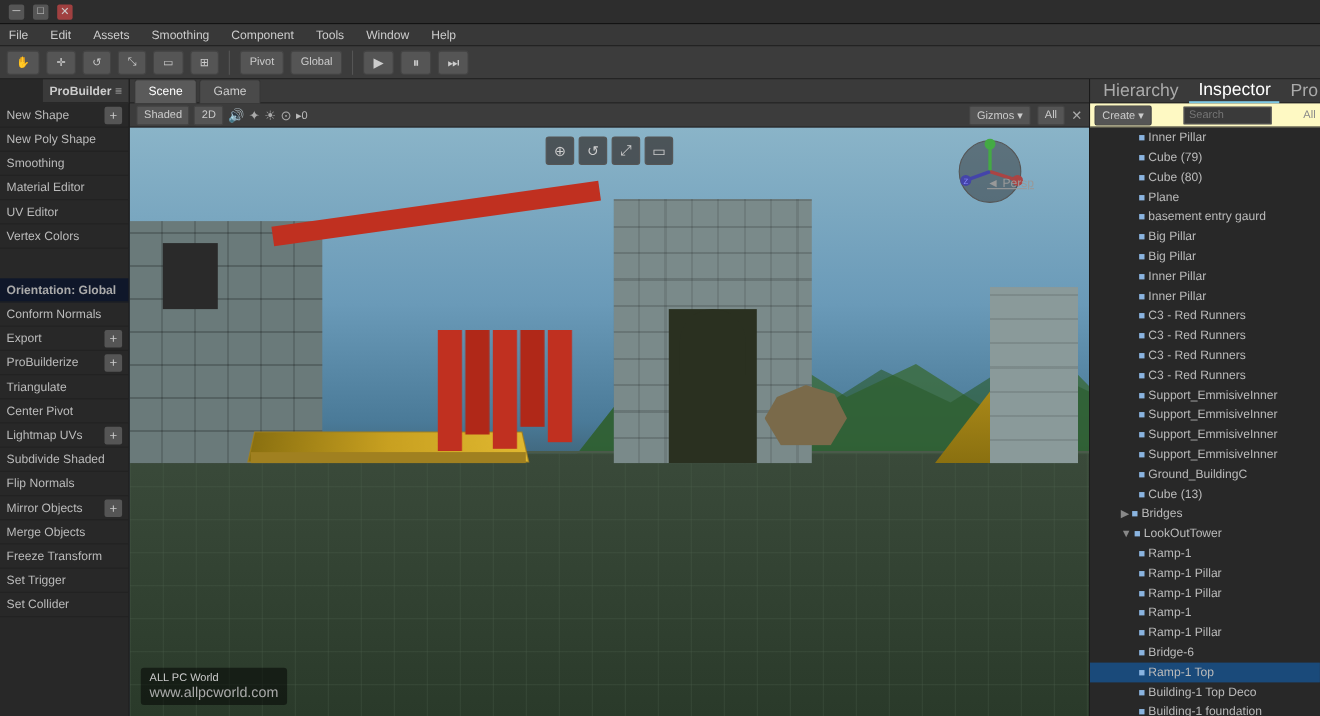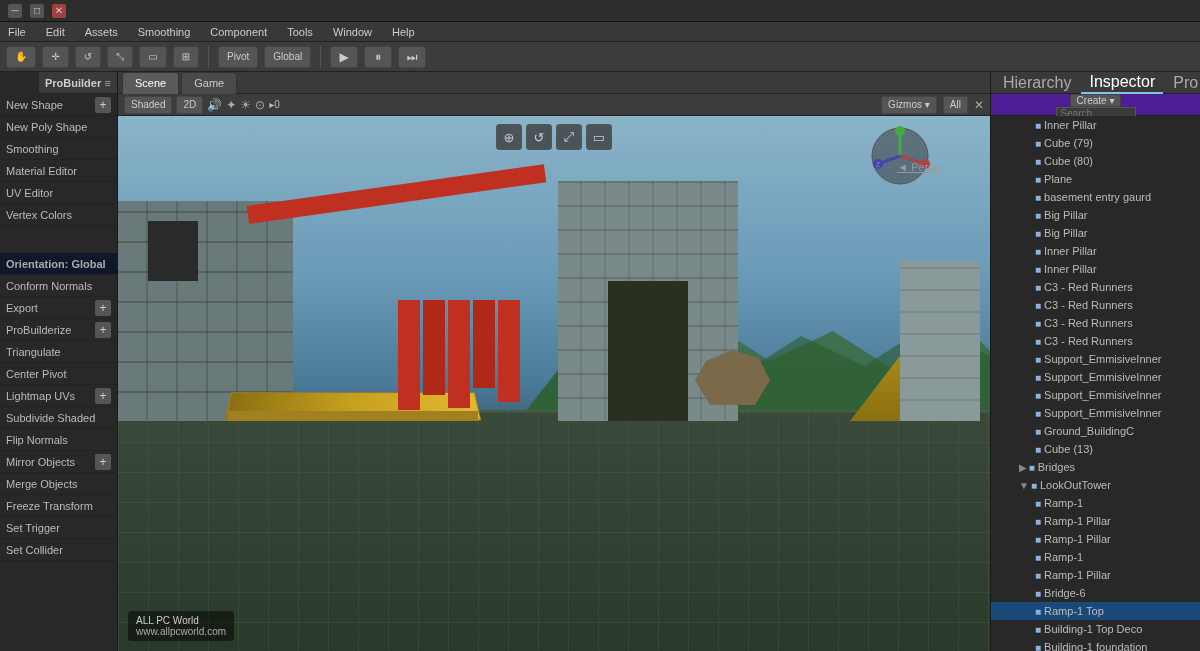--- a/index.html
+++ b/index.html
@@ -131,22 +131,22 @@
     .panel-tabs {
       height: 22px; background: #3a3a3a; display: flex; align-items: center;
       border-bottom: 1px solid #222; padding: 0 4px; gap: 2px;
     }
     .panel-tab {
       height: 22px; padding: 0 8px; display: flex; align-items: center;
       font-size: 16px; cursor: pointer; color: #aaa;
     }
     .panel-tab.active { color: #fff; border-bottom: 2px solid #7ec8e3; }
     .panel-toolbar {
-      height: 22px; background: #4c1d95; display: flex; align-items: center;
-      padding: 0 4px; justify-content: space-between; border-bottom: 1px solid #222; flex-direction: column;
+      height: 22px; background: #fef9c3; display: flex; align-items: center;
+      padding: 0 4px; justify-content: space-between; border-bottom: 1px solid #222;
     }
     .panel-toolbar-btn {
       height: 18px; background: #555; border: 1px solid #444; border-radius: 2px;
       color: #ccc; font-size: 10px; cursor: pointer; padding: 0 6px;
     }
     .hierarchy-list {
       flex: 1; overflow-y: auto; background: #282828;
     }
     .hier-item {
       height: 18px; display: flex; align-items: center; padding-left: 8px;
@@ -378,21 +378,21 @@
 
       <div class="viewport-tools">
         <button class="viewport-tool-btn">⊕</button>
         <button class="viewport-tool-btn">↺</button>
         <button class="viewport-tool-btn">⤢</button>
         <button class="viewport-tool-btn">▭</button>
       </div>
 
       <div class="watermark">
         <div>ALL PC World</div>
-        <div style="font-size:10px;color:#aaa;">www.allpcworld.com</div>
+        <div style="font-size:13px;color:#aaa;">www.allpcworld.com</div>
       </div>
     </div>
   </div>
 
   <div id="right-panel">
     <div class="panel-tabs">
       <div class="panel-tab">
         <span>Hierarchy</span>
       </div>
       <div class="panel-tab active">

